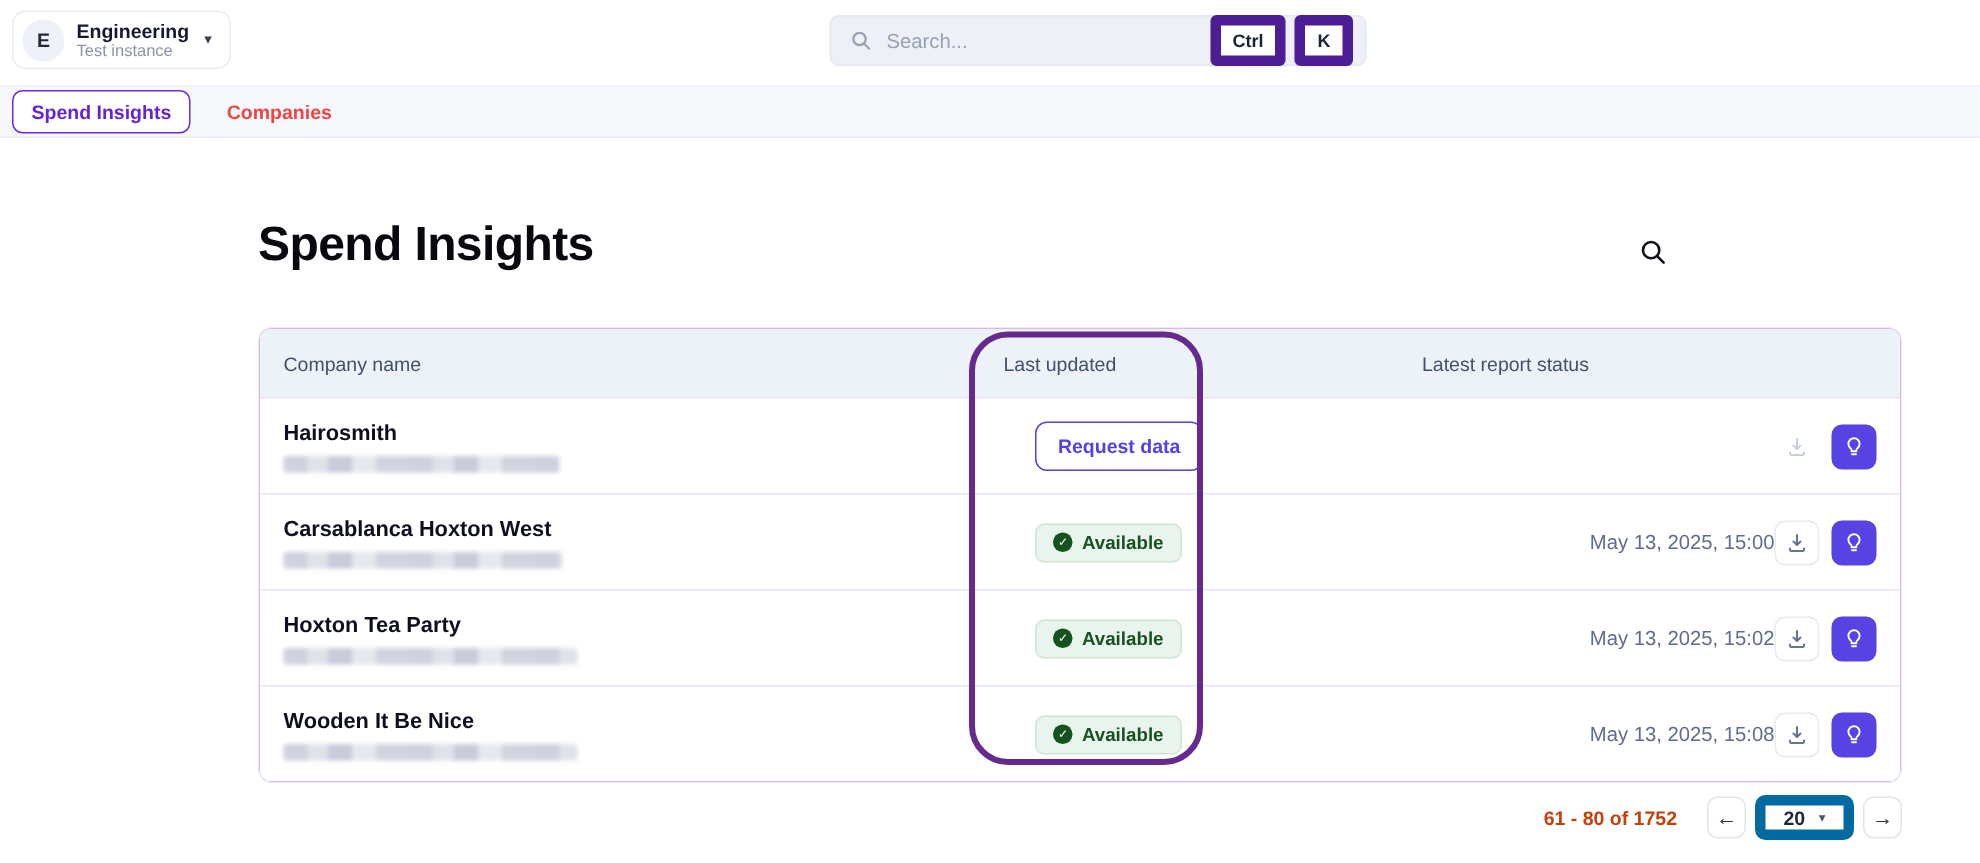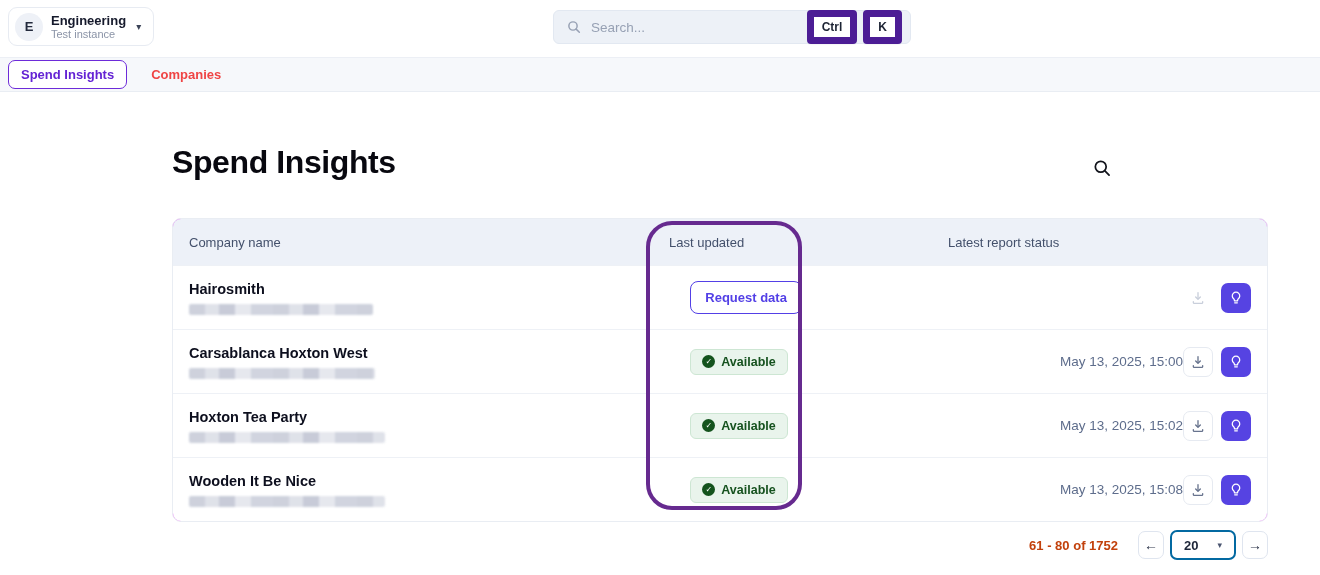--- a/index.html
+++ b/index.html
@@ -72,21 +72,21 @@
   
   .annotation { position:absolute; left:646px; top:221px; width:156px; height:289px;
     border:4px solid #662a8f; border-radius:26px; pointer-events:none; }
 
   
   .pagination { position:absolute; left:0; top:530px; width:1268px; display:flex; align-items:center;
     justify-content:flex-end; gap:6px; }
   .range { font-size:13px; font-weight:bold; color:#c2410c; margin-right:14px; }
   .pg-btn { width:26px; height:28px; background:#fff; border:1px solid #dfe5ef; border-radius:7px;
     display:flex; align-items:center; justify-content:center; font-size:14px; color:#2a3247; cursor:pointer; }
-  .pg-select { width:66px; height:30px; background:#fff; border:2px solid #0369a1; border-radius:7px;
+  .pg-select { width:66px; height:30px; background:#fff; border:7px solid #0369a1; border-radius:7px;
     display:flex; align-items:center; justify-content:space-between; padding:0 12px; cursor:pointer; }
   .pg-select .val { font-size:13px; font-weight:bold; color:#1d2538; }
   .pg-select .caret { font-size:9px; color:#4a5570; }
 </style>
 </head>
 <body>
 
 <div class="app">
 
   <header class="topbar">

